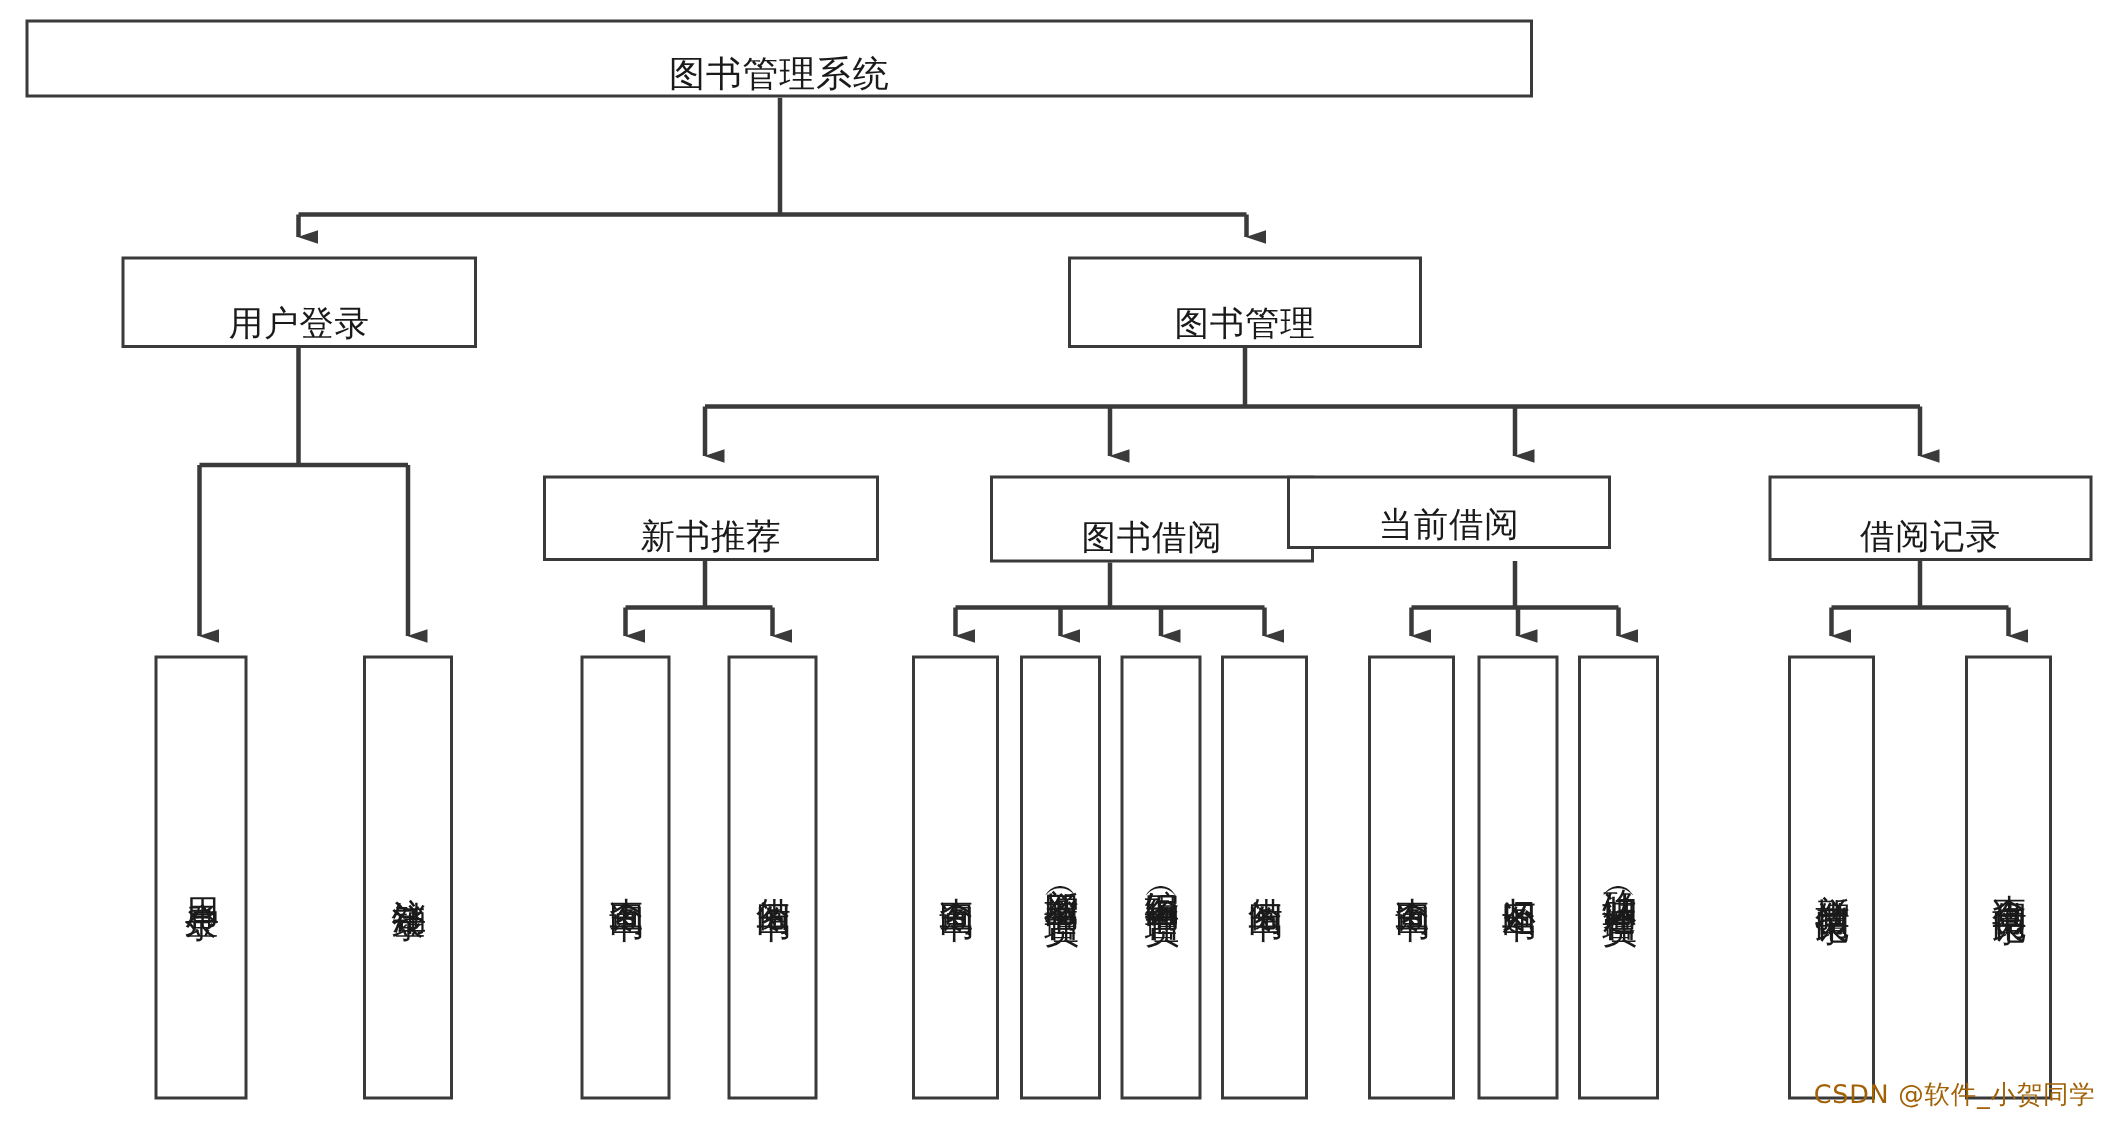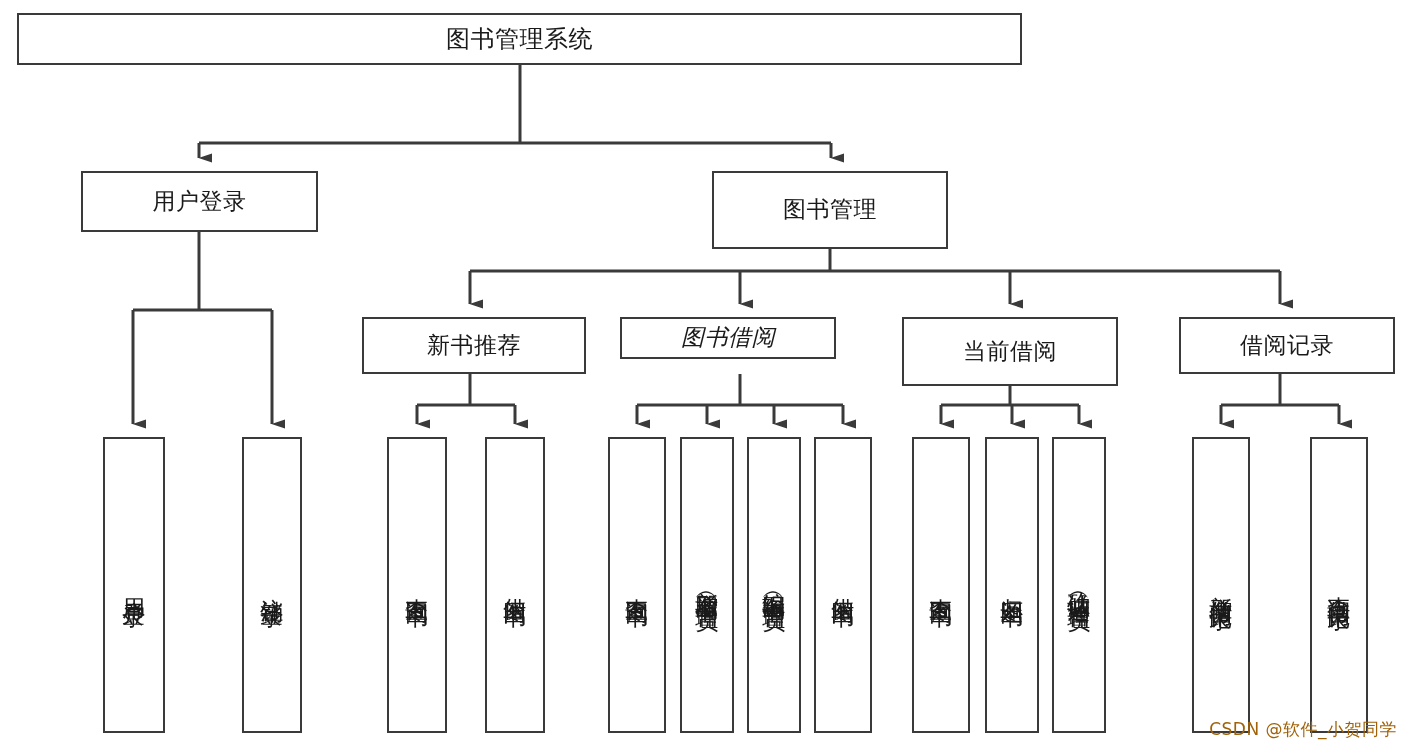--- a/index.html
+++ b/index.html
@@ -25,21 +25,21 @@
     width: 1405px;
     height: 747px;
     pointer-events: none;
   }
   .node {
     position: absolute;
     box-sizing: border-box;
     border: 2.5px solid #3a3a3a;
     background: #ffffff;
     display: flex;
-    align-items: center;
+    align-items: flex-end;
     justify-content: center;
     color: #1a1a1a;
     z-index: 2;
   }
   .node-label {
     display: block;
     text-align: center;
     line-height: 1.18;
     letter-spacing: 0.5px;
     white-space: nowrap;
@@ -133,33 +133,33 @@
   </svg>
 
   <div class="node h root" style="left:17px; top:13px; width:1005px; height:52px;">
     <span class="node-label">图书管理系统</span>
   </div>
 
   <div class="node h" style="left:81px; top:171px; width:237px; height:61px;">
     <span class="node-label">用户登录</span>
   </div>
 
-  <div class="node h" style="left:712px; top:171px; width:236px; height:78px;">
+  <div class="node h" style="left:712px; top:171px; width:236px; height:61px;">
     <span class="node-label">图书管理</span>
   </div>
 
   <div class="node h" style="left:362px; top:317px; width:224px; height:57px;">
     <span class="node-label">新书推荐</span>
   </div>
 
-  <div class="node h" style="left:620px; top:317px; width:216px; height:42px;font-style:italic;">
+  <div class="node h" style="left:660px; top:317px; width:216px; height:58px;">
     <span class="node-label">图书借阅</span>
   </div>
 
-  <div class="node h" style="left:902px; top:317px; width:216px; height:69px;">
+  <div class="node h" style="left:858px; top:317px; width:216px; height:49px;">
     <span class="node-label">当前借阅</span>
   </div>
 
   <div class="node h" style="left:1179px; top:317px; width:216px; height:57px;">
     <span class="node-label">借阅记录</span>
   </div>
 
   <div class="node v" style="left:103px; top:437px; width:62px; height:296px;">
     <span class="node-label">用户登录</span>
   </div>

